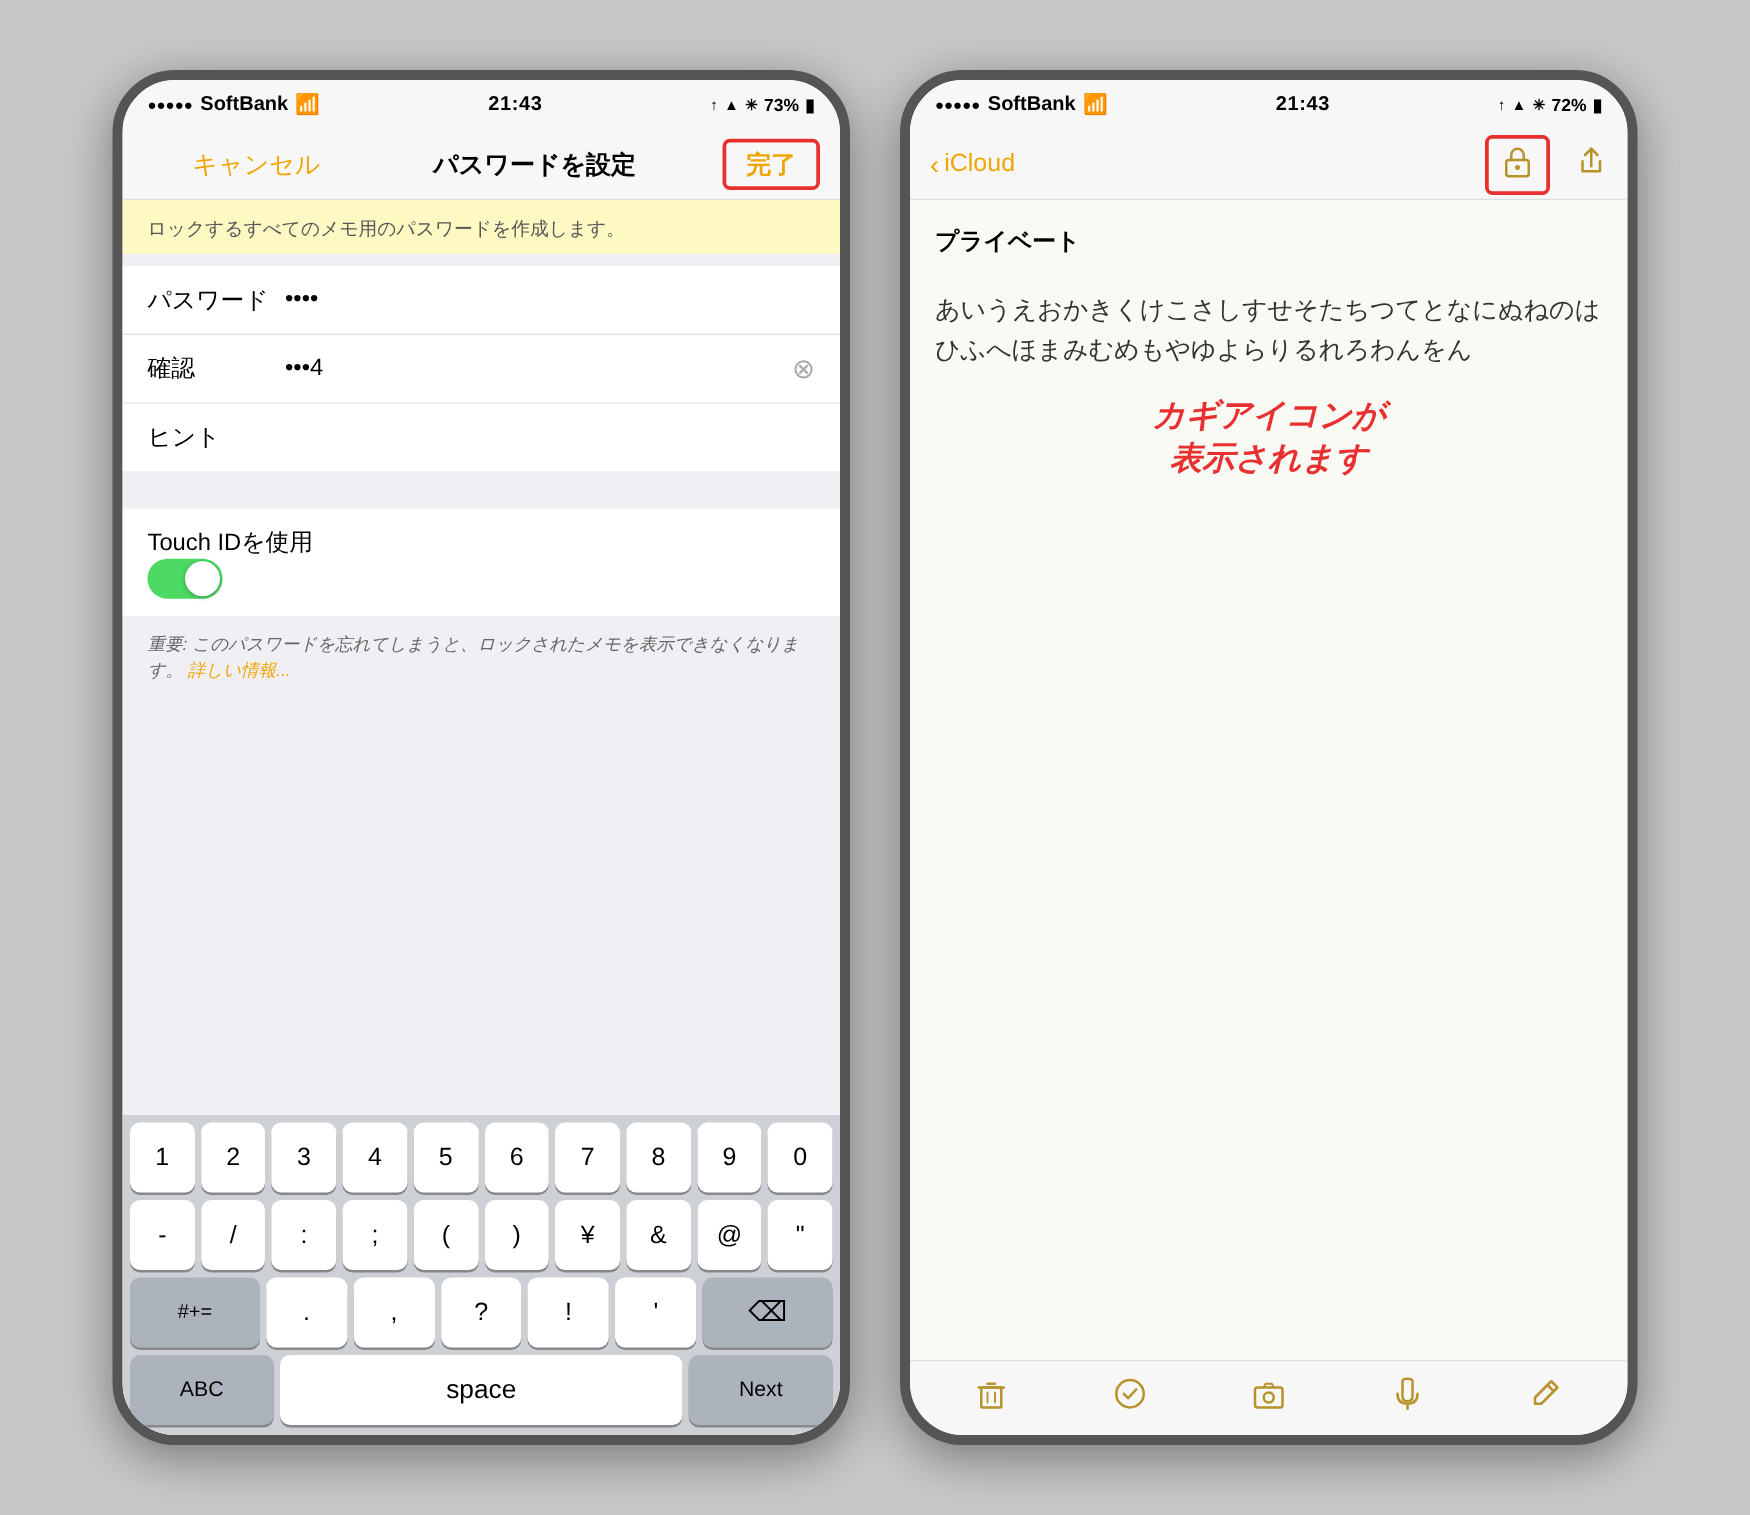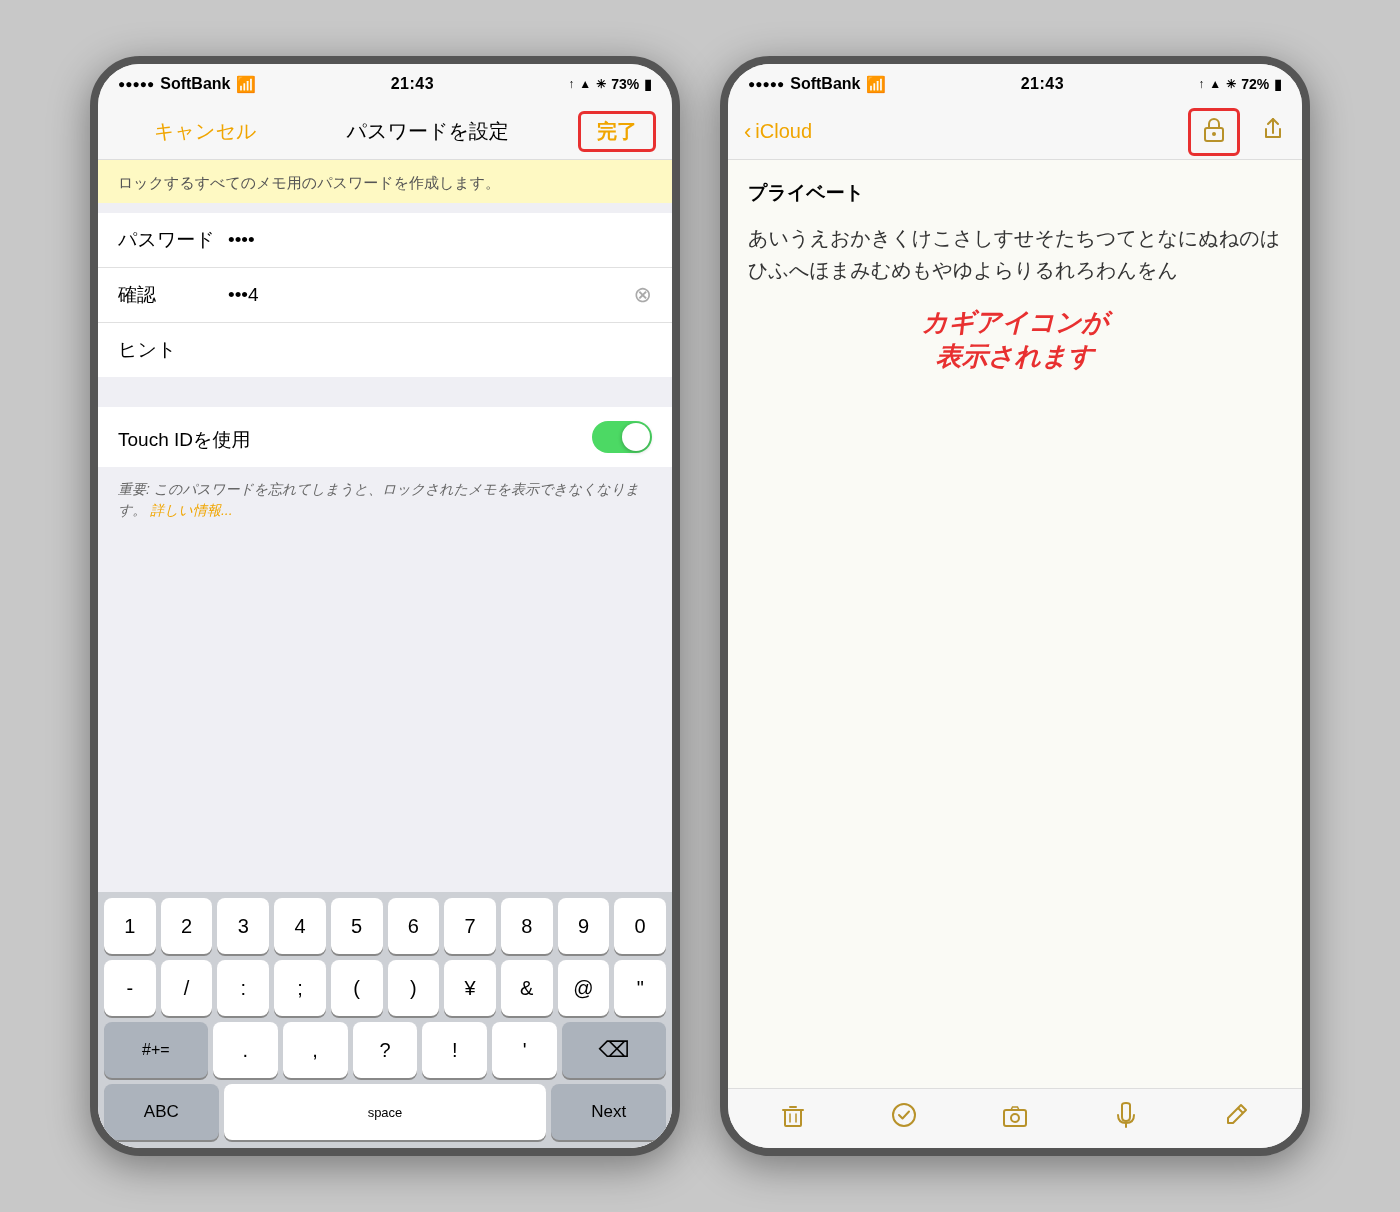--- a/index.html
+++ b/index.html
@@ -66,21 +66,21 @@
       flex-shrink: 0;
     }
     .nav-cancel {
       color: #f0a500;
       font-size: 20px;
       font-weight: 400;
       margin-left: 40px;
     }
     .nav-title {
       font-size: 20px;
-      font-weight: 400;
+      font-weight: 700;
       color: #000;
       margin-left: 21px;
     }
     .nav-done {
       color: #f0a500;
       font-size: 20px;
       font-weight: 600;
       border: 2px solid #e83030;
       padding: 4px 16px;
       border-radius: 6px;
@@ -135,23 +135,24 @@
       height: 30px;
       background: #efeff4;
     }
 
     .touch-id-section {
       background: #fff;
       margin-top: 0;
     }
     .touch-id-row {
       display: flex;
-      align-items: flex-end;
+      align-items: flex-start;
       padding: 14px 20px;
       background: #fff;
+      flex-direction: column;
     }
     .touch-id-label {
       font-size: 19px;
       color: #000;
       flex: 1;
     }
     
     .toggle {
       width: 60px;
       height: 32px;
@@ -263,21 +264,21 @@
     .notes-content {
       flex: 1;
       background: #fafaf5;
       padding: 20px 20px;
       overflow: hidden;
     }
     .notes-title {
       font-size: 19px;
       font-weight: 700;
       color: #000;
-      margin-bottom: 16px;
+      margin-bottom: 26px;
     }
     .notes-body {
       font-size: 20px;
       color: #333;
       line-height: 1.6;
     }
 
     .annotation-text {
       color: #e83030;
       font-size: 26px;
@@ -418,21 +419,21 @@
             <div class="key">?</div>
             <div class="key">!</div>
             <div class="key">'</div>
             <div class="key key-dark key-wide">
               <span class="backspace-icon">⌫</span>
             </div>
           </div>
 
           <div class="key-last-row">
             <div class="key key-dark key-wide" style="font-size:17px;">ABC</div>
-            <div class="key key-space" style="font-size:13px;">space</div>
+            <div class="key key-space" style="font-size:21px;">space</div>
             <div class="key key-dark key-wide" style="font-size:17px;">Next</div>
           </div>
         </div>
       </div>
     </div>
   </div>
 
   <div class="right-phone-wrapper">
     <div class="iphone">
 

